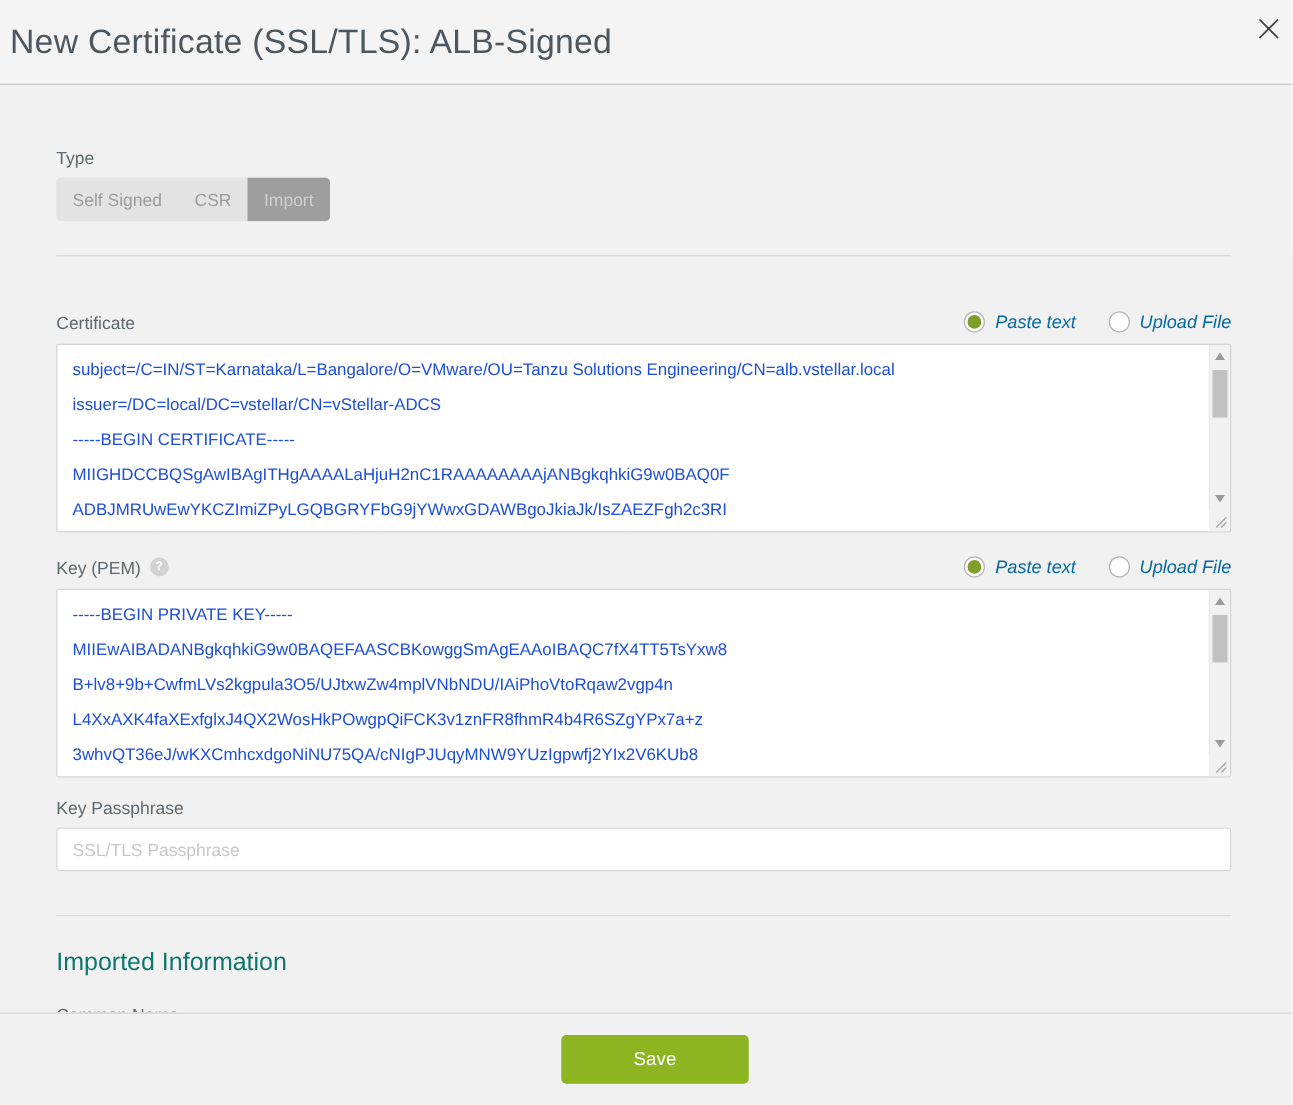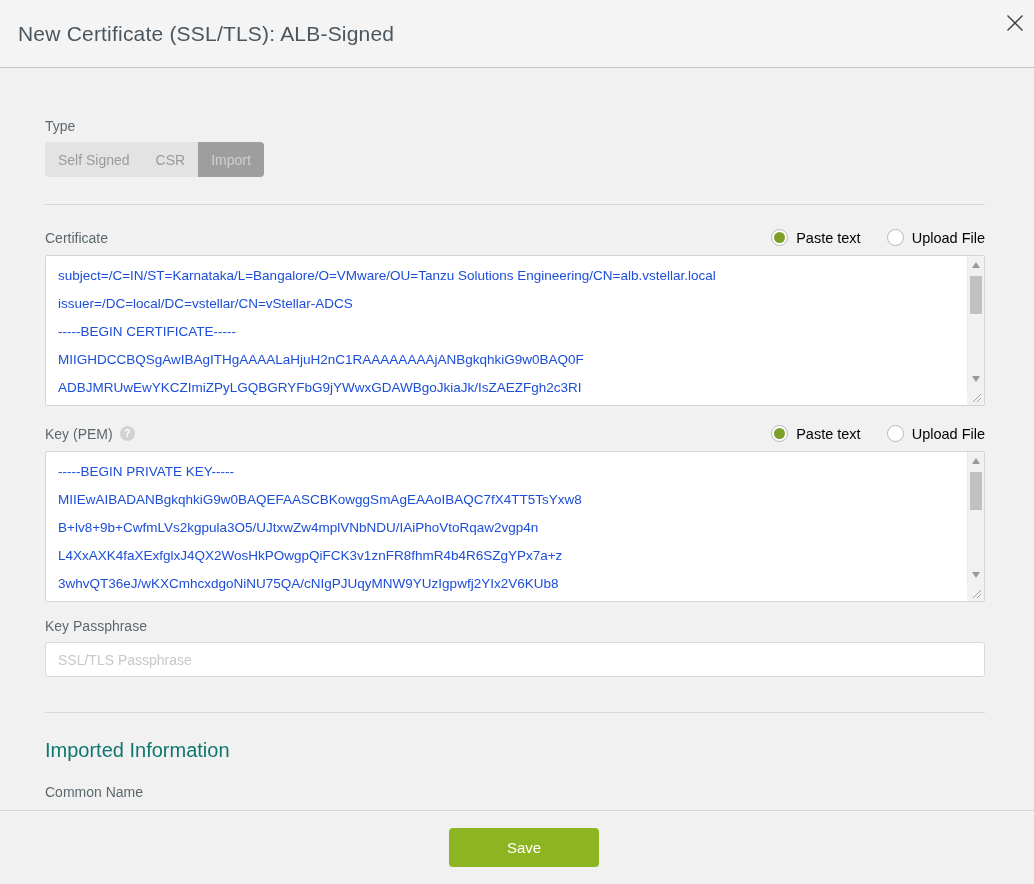--- a/index.html
+++ b/index.html
@@ -11,21 +11,21 @@
     background: #f1f1f1; overflow: hidden;
   }
 
   
   .modal-header {
     position: absolute; top: 0; left: 0; right: 0; height: 68px;
     background: #f4f4f4; border-bottom: 1px solid #c6c6c6;
     display: flex; align-items: center;
   }
   .modal-title {
-    padding-left: 18px; font-size: 21px; color: #4c565e; letter-spacing: .2px;
+    padding-left: 8px; font-size: 27px; color: #4c565e; letter-spacing: .2px;
   }
   .close-btn {
     position: absolute; top: 10px; right: 6px; width: 26px; height: 26px;
     cursor: pointer; display: flex; align-items: center; justify-content: center;
   }
 
   
   .modal-body {
     position: absolute; top: 69px; left: 0; right: 0; bottom: 74px;
     overflow: hidden; padding: 49px 49px 0 45px;
@@ -57,34 +57,34 @@
     white-space: nowrap;
   }
   .segment.selected { background: #9e9e9e; color: #cfcfcf; }
 
   .divider { border: none; border-top: 1px solid #d9d9d9; margin-top: 27px; }
 
   
   .section-head {
     display: flex; align-items: center; justify-content: space-between;
   }
-  .cert-head { margin-top: 24px; margin-bottom: 9px; text-align: center; }
+  .cert-head { margin-top: 44px; margin-bottom: 9px; text-align: center; }
   .key-head  { margin-top: 19px; margin-bottom: 9px; }
   .head-left { display: flex; align-items: center; gap: 7px; }
   .radio-group { display: flex; align-items: center; gap: 26px; }
   .radio-option { display: flex; align-items: center; gap: 8px; cursor: pointer; }
   .radio-circle {
     width: 17px; height: 17px; border-radius: 50%;
     border: 1px solid #b6b6b6; background: #fff;
     display: flex; align-items: center; justify-content: center;
   }
   .radio-circle.checked::after {
     content: ""; width: 11px; height: 11px; border-radius: 50%; background: #7d9e28;
   }
-  .radio-label { font-size: 14.5px; color: #000000; }
+  .radio-label { font-size: 14.5px; color: #0369a1; font-style: italic; }
 
   .help-icon {
     width: 15px; height: 15px; border-radius: 50%; background: #d2d2d2;
     color: #fff; font-size: 10px; font-weight: bold; line-height: 15px;
     text-align: center; cursor: pointer;
   }
 
   
   .textarea {
     position: relative; width: 100%; height: 151px; background: #fff;

